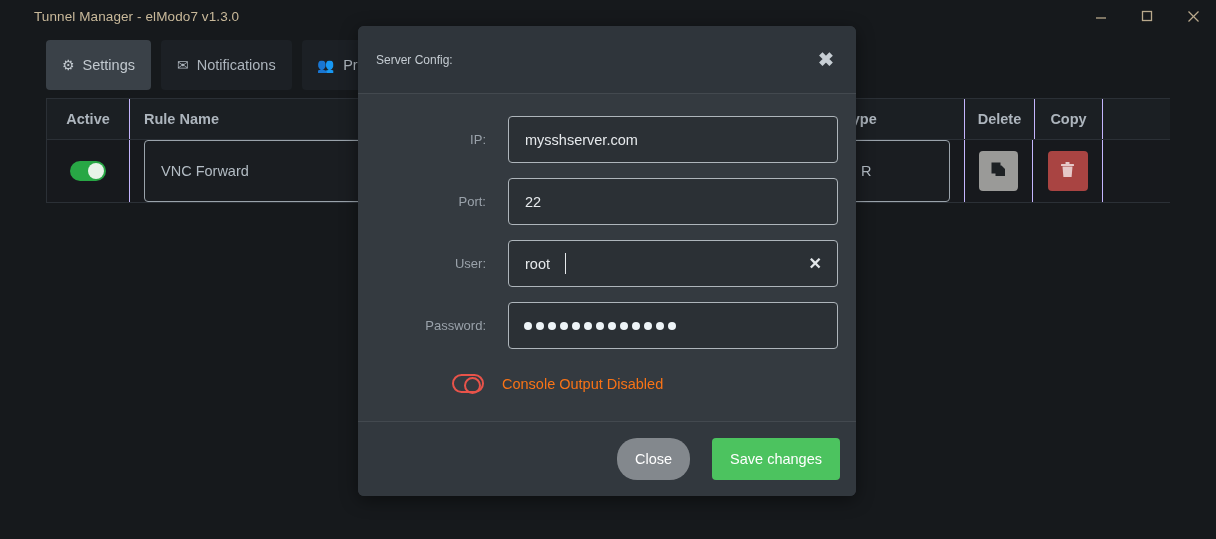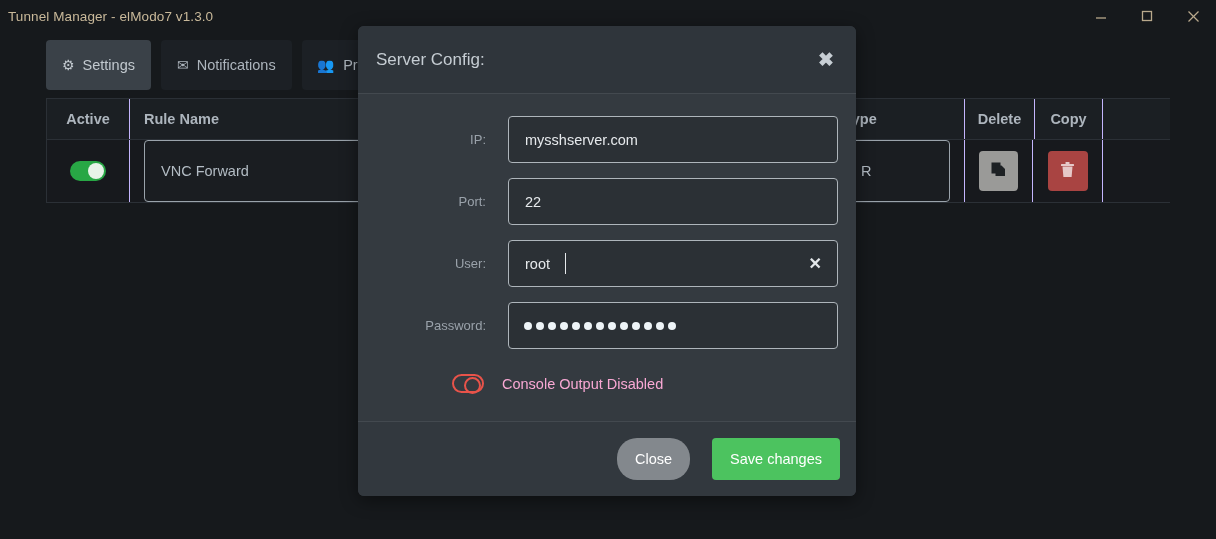--- a/index.html
+++ b/index.html
@@ -19,23 +19,24 @@
     top: 0; left: 0;
     width: 1216px;
     height: 32px;
     background: #16191c;
     display: flex;
     align-items: center;
   }
   .titlebar-text {
     font-size: 13.5px;
     color: #c9b99a;
-    padding-left: 8px;
+    padding-left: 1px;
     letter-spacing: .1px;
     white-space: nowrap;
+    margin-left: 33px;
   }
   .win-controls {
     margin-left: auto;
     display: flex;
     height: 32px;
   }
   .win-btn {
     width: 46px;
     height: 32px;
     display: flex;
@@ -153,21 +154,21 @@
   }
   .modal-header {
     height: 68px;
     background: #2f353b;
     border-bottom: 1px solid #43494f;
     display: flex;
     align-items: center;
     padding: 0 18px 0 18px;
   }
   .modal-title {
-    font-size: 17px;
+    font-size: 12px;
     color: #c5ccd2;
     font-weight: normal;
   }
   .modal-close {
     margin-left: auto;
     background: none;
     border: none;
     color: #c7ced4;
     font-size: 19px;
     font-weight: bold;
@@ -246,21 +247,21 @@
     flex: none;
   }
   .sw-off::after {
     content: "";
     position: absolute;
     top: 1px; right: 1px;
     width: 13px; height: 13px;
     border-radius: 50%;
     border: 2px solid #e8534a;
   }
-  .toggle-label { font-size: 14.5px; color: #f9a8d4; }
+  .toggle-label { font-size: 14.5px; color: #f97316; }
 
   .modal-footer {
     background: #32383e;
     border-top: 1px solid #43494f;
     padding: 16px 16px;
     display: flex;
     justify-content: flex-end;
     gap: 14px;
   }
   .mbtn {

